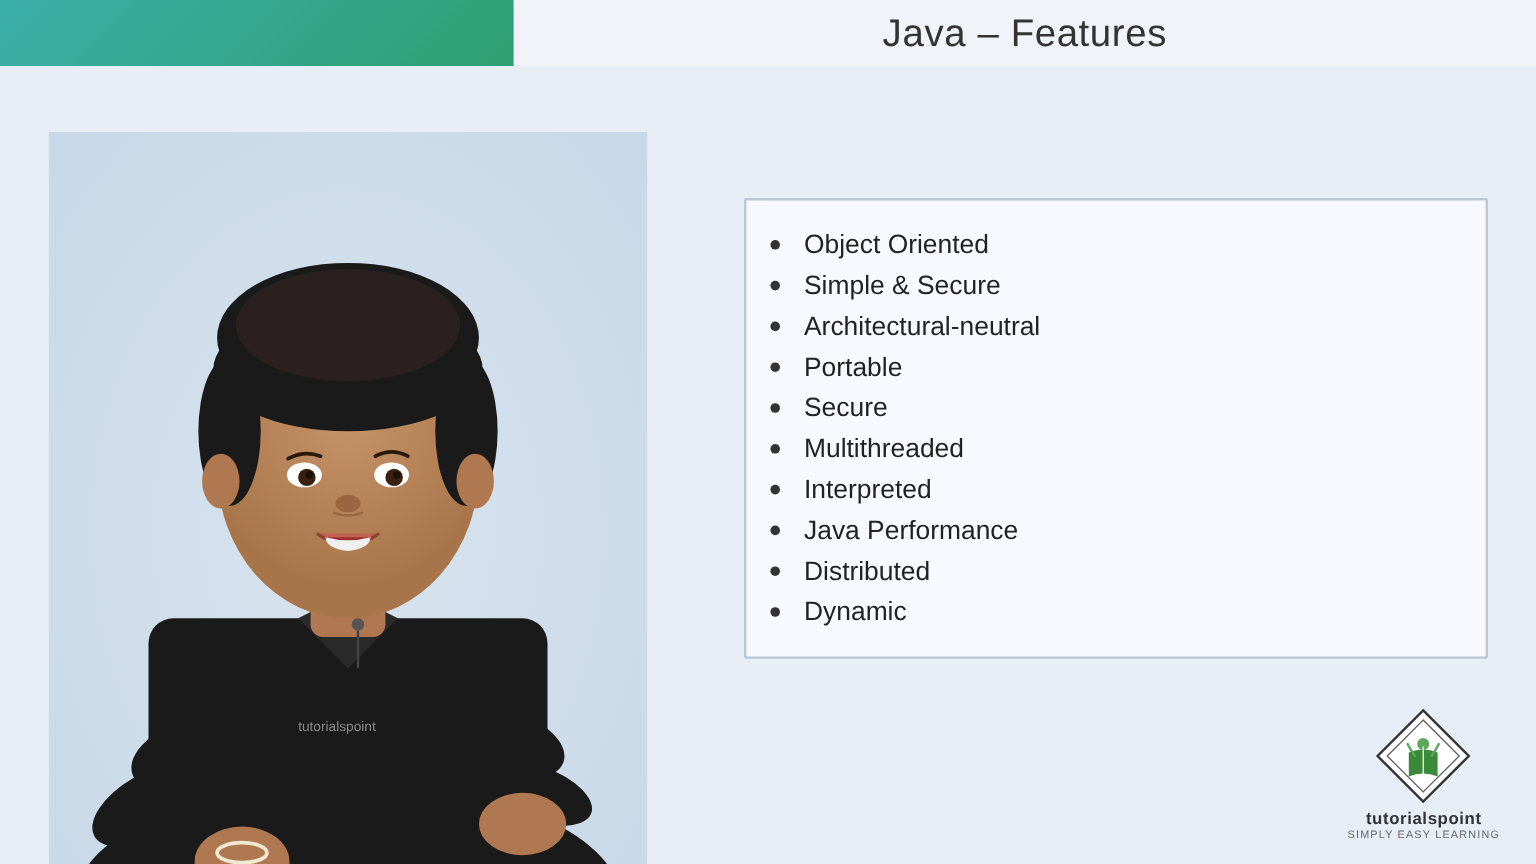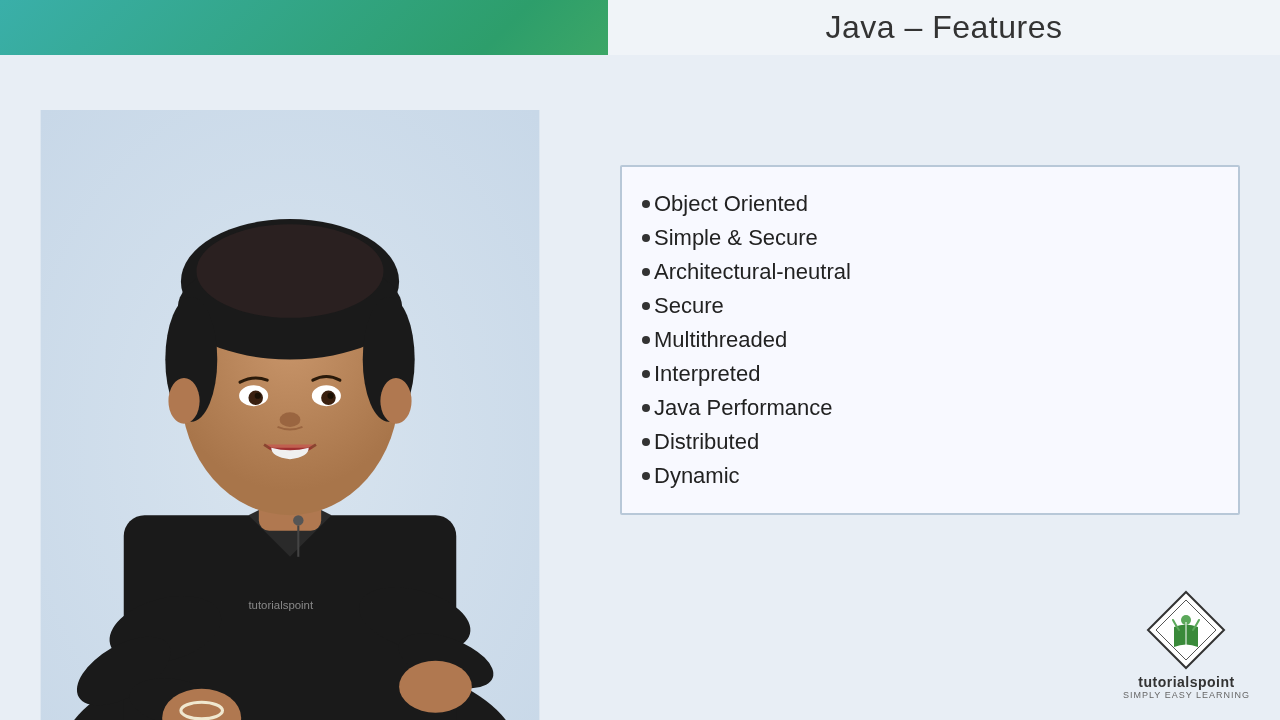--- a/index.html
+++ b/index.html
@@ -30,21 +30,21 @@
     .slide-title {
       font-size: 32px;
       color: #333;
       font-weight: normal;
       letter-spacing: 0.5px;
       background: #f0f4f8;
       padding: 8px 30px;
       position: absolute;
       top: 0;
       right: 0;
-      width: 672px;
+      width: 852px;
       height: 55px;
       display: flex;
       align-items: center;
       justify-content: center;
     }
 
     
     .content-area {
       position: absolute;
       top: 55px;
@@ -81,21 +81,21 @@
       padding: 0;
       margin: 0;
     }
 
     .features-list li {
       font-size: 22px;
       color: #222;
       padding: 4px 0;
       display: flex;
       align-items: center;
-      gap: 4px;
+      gap: 20px;
     }
 
     .bullet {
       display: inline-block;
       width: 8px;
       height: 8px;
       background: #333;
       border-radius: 50%;
       flex-shrink: 0;
     }
@@ -225,20 +225,24 @@
         <li>
           <span class="bullet"></span>
           <span>Simple  &amp; Secure</span>
         </li>
         <li>
           <span class="bullet"></span>
           <span>Architectural-neutral</span>
         </li>
         <li>
           <span class="bullet"></span>
+          <span>Portable</span>
+        </li>
+        <li>
+          <span class="bullet"></span>
           <span>Secure</span>
         </li>
         <li>
           <span class="bullet"></span>
           <span>Multithreaded</span>
         </li>
         <li>
           <span class="bullet"></span>
           <span>Interpreted</span>
         </li>

